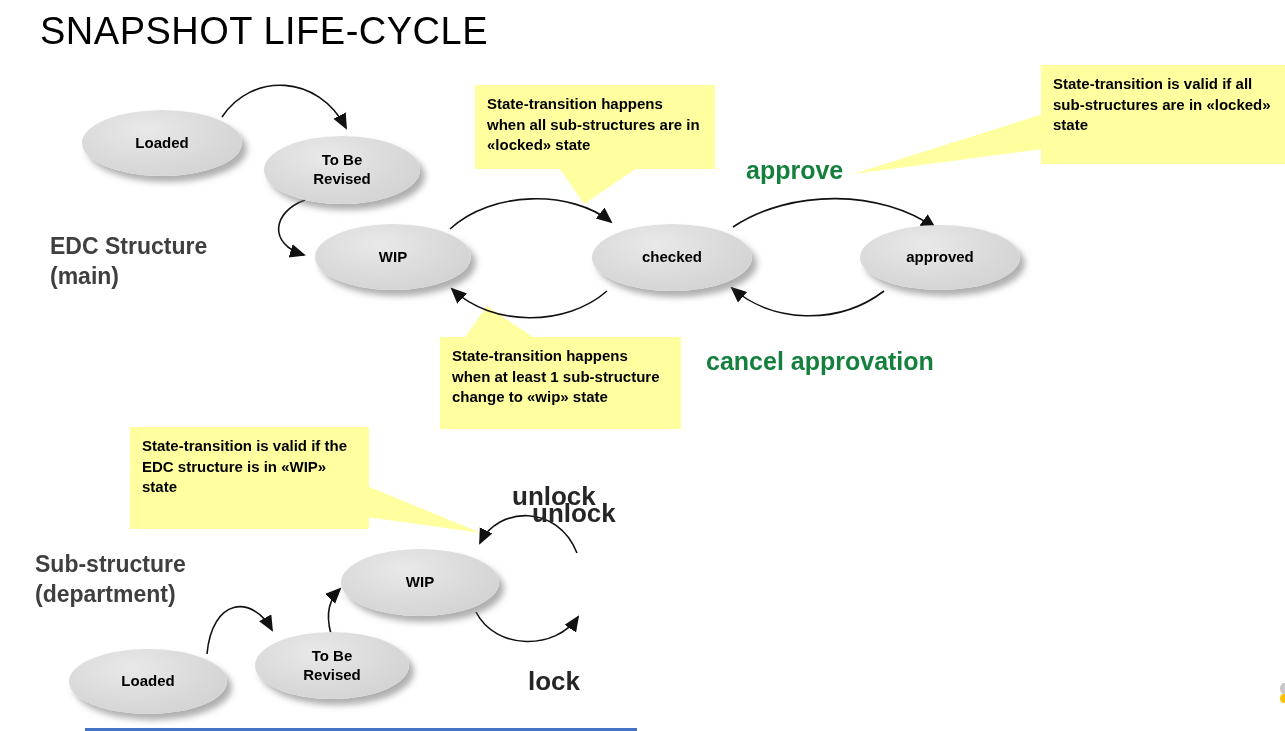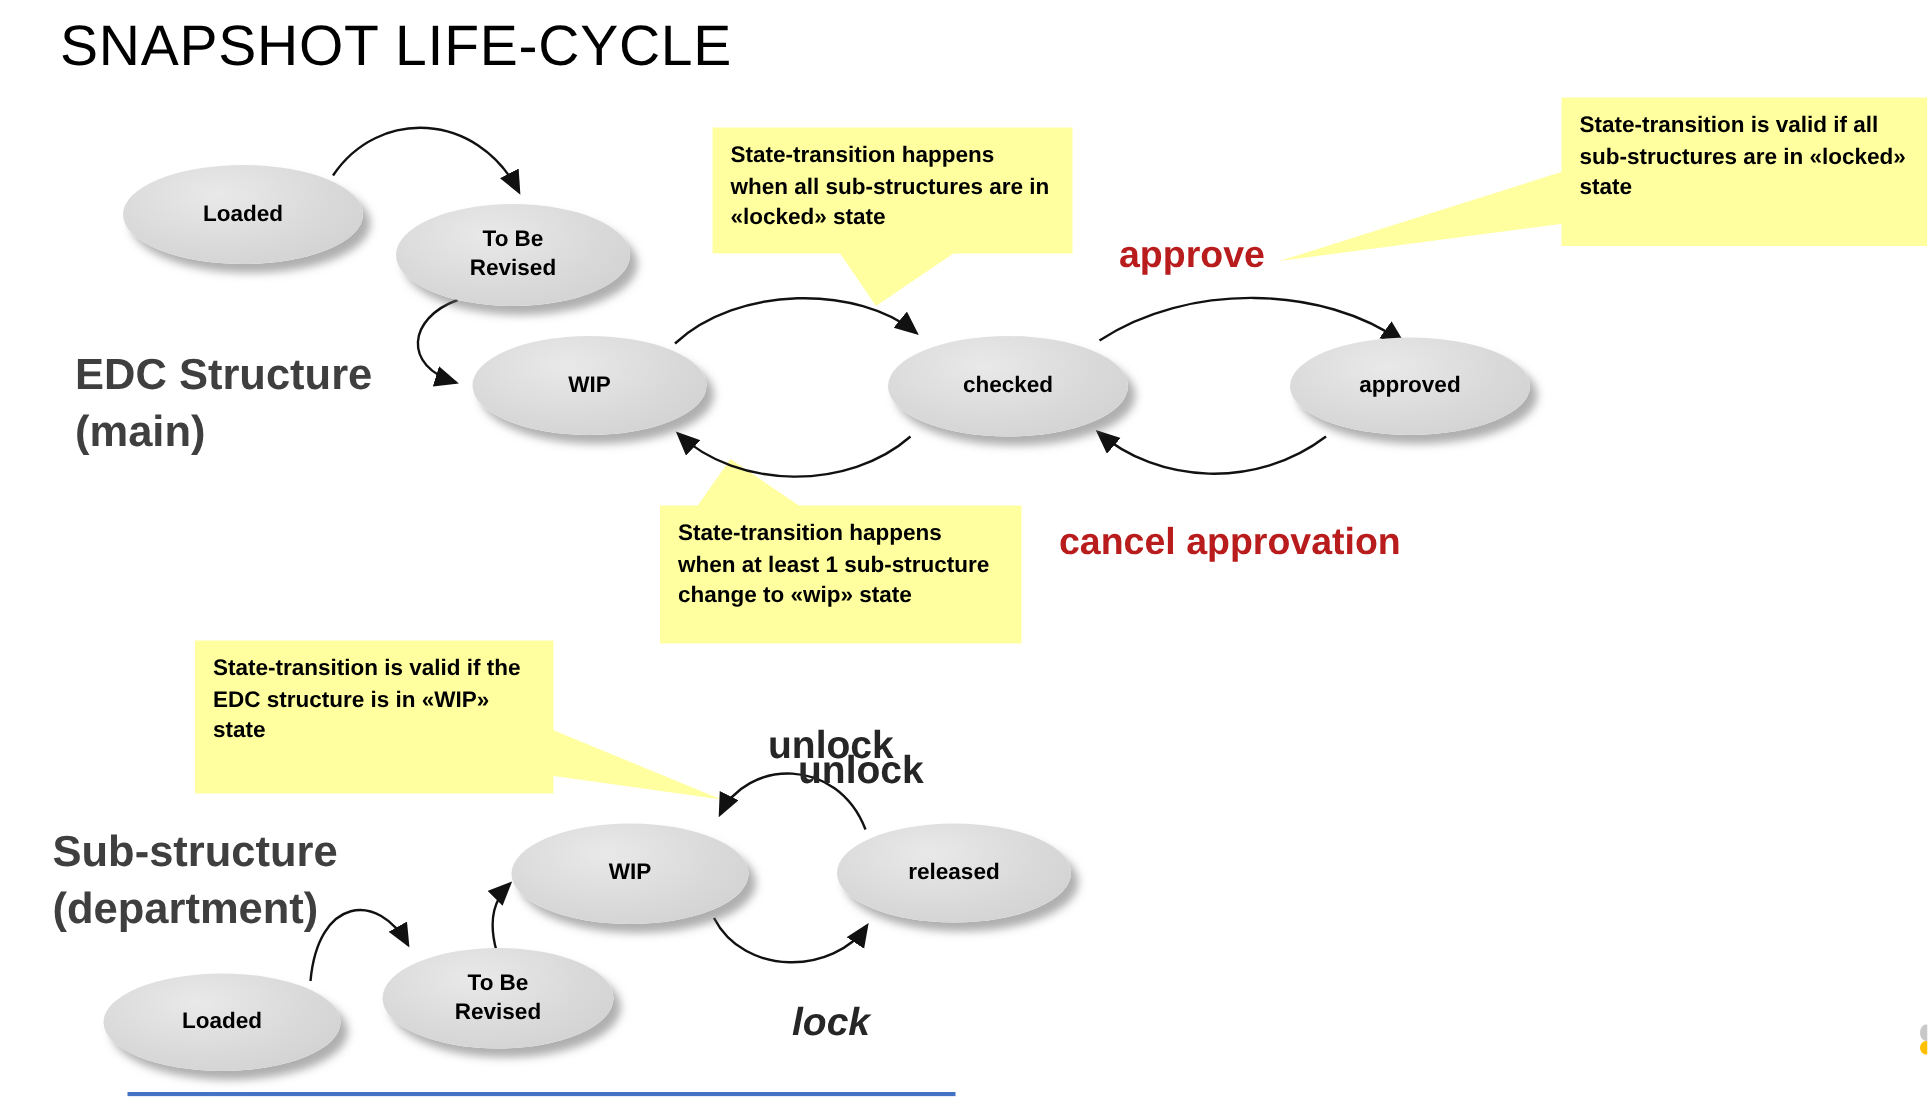--- a/index.html
+++ b/index.html
@@ -6,36 +6,36 @@
   .canvas{
     position:relative;width:1285px;height:731px;background:#ffffff;
     font-family:"Liberation Sans",sans-serif;overflow:hidden;
   }
   .overlay{position:absolute;left:0;top:0;pointer-events:none;}
   .title{
     position:absolute;left:40px;right:0;top:10px;text-align:left;
     font-size:38px;font-weight:400;color:#000;letter-spacing:.5px;
   }
   .section-label{
-    position:absolute;font-size:29px;font-weight:bold;color:#3f3f3f;
+    position:absolute;font-size:23px;font-weight:bold;color:#3f3f3f;
     line-height:1.3;white-space:pre-line;
   }
   .state{
     position:absolute;border-radius:50%;
     background:radial-gradient(ellipse at 40% 30%, #e9e9e9 0%, #d9d9d9 55%, #cecece 100%);
     box-shadow:5px 6px 6px rgba(110,110,110,.55);
     display:flex;align-items:center;justify-content:center;text-align:center;
     font-size:15px;font-weight:bold;color:#000;white-space:pre-line;line-height:1.25;
   }
   .note{
     position:absolute;background:#ffffa0;color:#000;
     font-size:15px;font-weight:bold;line-height:1.38;
     padding:9px 12px;box-sizing:border-box;text-align:left;
   }
-  .tlabel{position:absolute;font-weight:bold;color:#b91c1c;font-size:25px;white-space:nowrap;}
+  .tlabel{position:absolute;font-weight:bold;color:#15803d;font-size:25px;white-space:nowrap;}
   .tlabel.dark{color:#262626;font-size:26px;}
   .bottom-bar{position:absolute;left:85px;bottom:0;width:552px;height:3px;background:#4472c4;}
   .edge-marker{position:absolute;right:-3px;top:683px;width:8px;height:20px;}
   .edge-marker .g{width:8px;height:11px;background:#c8c8c8;border-radius:50% 0 0 50%;}
   .edge-marker .y{width:8px;height:9px;background:#ffc000;border-radius:50% 0 0 50%;}
 </style>
 </head>
 <body>
 
 <div class="canvas">
@@ -72,35 +72,34 @@
 (department)</div>
 
   <div class="state" style="left:82px;top:110px;width:160px;height:66px;">Loaded</div>
   <div class="state" style="left:264px;top:136px;width:156px;height:68px;">To Be
 Revised</div>
   <div class="state" style="left:315px;top:224px;width:156px;height:66px;">WIP</div>
   <div class="state" style="left:592px;top:224px;width:160px;height:67px;text-align:center;">checked</div>
   <div class="state" style="left:860px;top:225px;width:160px;height:65px;">approved</div>
 
   <div class="state" style="left:341px;top:549px;width:158px;height:67px;">WIP</div>
-  <div class="state" style="left:558px;top:549px;width:156px;height:66px;">released</div>
   <div class="state" style="left:255px;top:632px;width:154px;height:67px;">To Be
 Revised</div>
   <div class="state" style="left:69px;top:649px;width:158px;height:65px;">Loaded</div>
 
   <div class="note" style="left:1041px;top:65px;width:244px;height:99px;">State-transition is valid if all sub-structures are in «locked» state</div>
   <div class="note" style="left:475px;top:85px;width:240px;height:84px;">State-transition happens when all sub-structures are in «locked» state</div>
   <div class="note" style="left:440px;top:337px;width:241px;height:92px;">State-transition happens when at least 1 sub-structure change to «wip» state</div>
   <div class="note" style="left:130px;top:427px;width:239px;height:102px;">State-transition is valid if the EDC structure is in «WIP» state</div>
 
   <div class="tlabel" style="left:746px;top:156px;">approve</div>
   <div class="tlabel" style="left:706px;top:347px;">cancel approvation</div>
   <div class="tlabel dark" style="left:512px;top:481px;">unlock</div>
   <div class="tlabel dark" style="left:532px;top:498px;">unlock</div>
-  <div class="tlabel dark" style="left:528px;top:666px;font-style:italic;">lock</div>
+  <div class="tlabel dark" style="left:528px;top:666px;">lock</div>
 
   <div class="bottom-bar"></div>
   <div class="edge-marker">
     <div class="g"></div>
     <div class="y"></div>
   </div>
 
 </div>
 
 </body></html>

